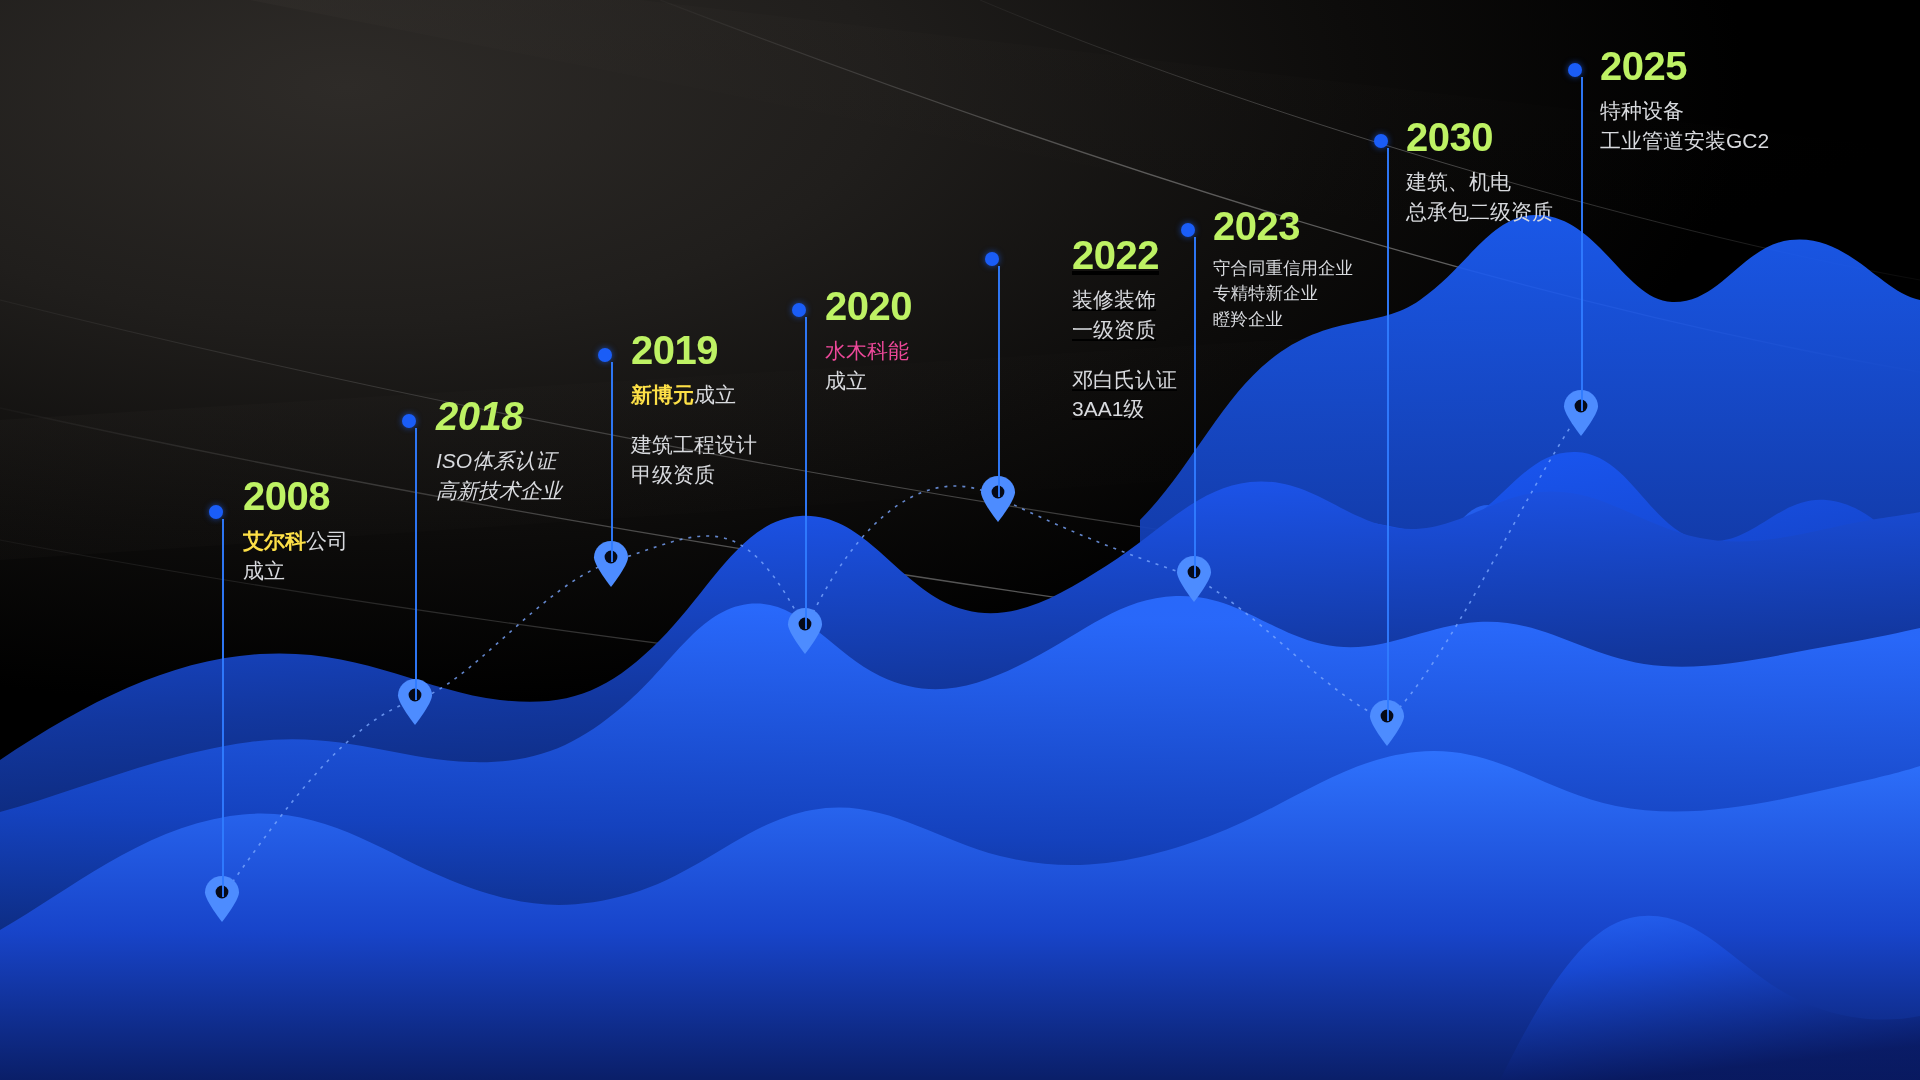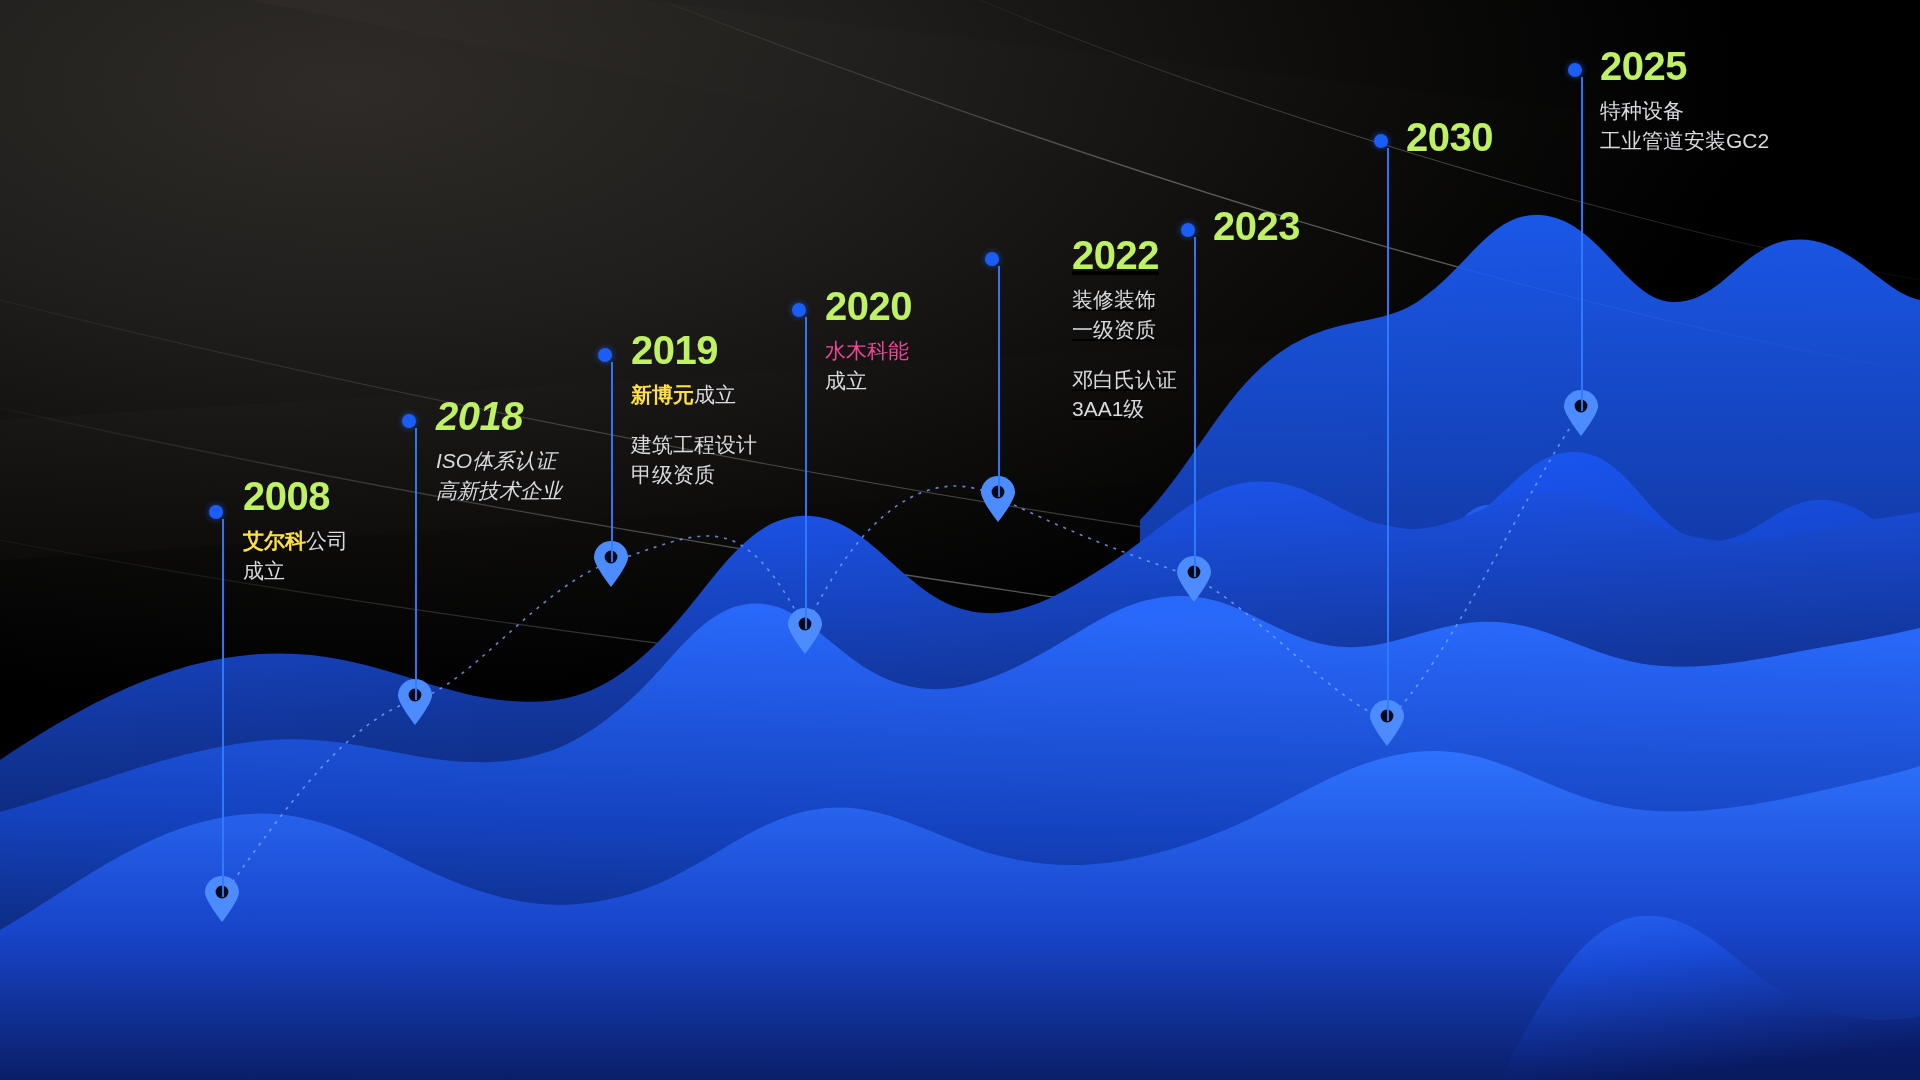--- a/index.html
+++ b/index.html
@@ -310,27 +310,36 @@
             <div class="desc-line">邓白氏认证</div>
             <div class="desc-line">3AA1级</div>
           </div>
         </div>
       </div>
       <div class="entry small">
         <div class="stem-dot" style="left: 1181px; top: 223px;"></div>
         <div class="stem-line" style="left: 1194px; top: 237px; height: 340px;"></div>
         <div class="entry-text" style="left: 1213px; top: 206px;">
           <div class="year">2023</div>
+          <div class="desc-block">
+            <div class="desc-line">守合同重信用企业</div>
+            <div class="desc-line">专精特新企业</div>
+            <div class="desc-line">瞪羚企业</div>
+          </div>
         </div>
       </div>
       <div class="entry">
         <div class="stem-dot" style="left: 1374px; top: 134px;"></div>
         <div class="stem-line" style="left: 1387px; top: 148px; height: 573px;"></div>
         <div class="entry-text" style="left: 1406px; top: 117px;">
           <div class="year">2030</div>
+          <div class="desc-block">
+            <div class="desc-line">建筑、机电</div>
+            <div class="desc-line">总承包二级资质</div>
+          </div>
         </div>
       </div>
       <div class="entry">
         <div class="stem-dot" style="left: 1568px; top: 63px;"></div>
         <div class="stem-line" style="left: 1581px; top: 77px; height: 334px;"></div>
         <div class="entry-text" style="left: 1600px; top: 46px;">
           <div class="year">2025</div>
           <div class="desc-block">
             <div class="desc-line">特种设备</div>
             <div class="desc-line">工业管道安装GC2</div>

